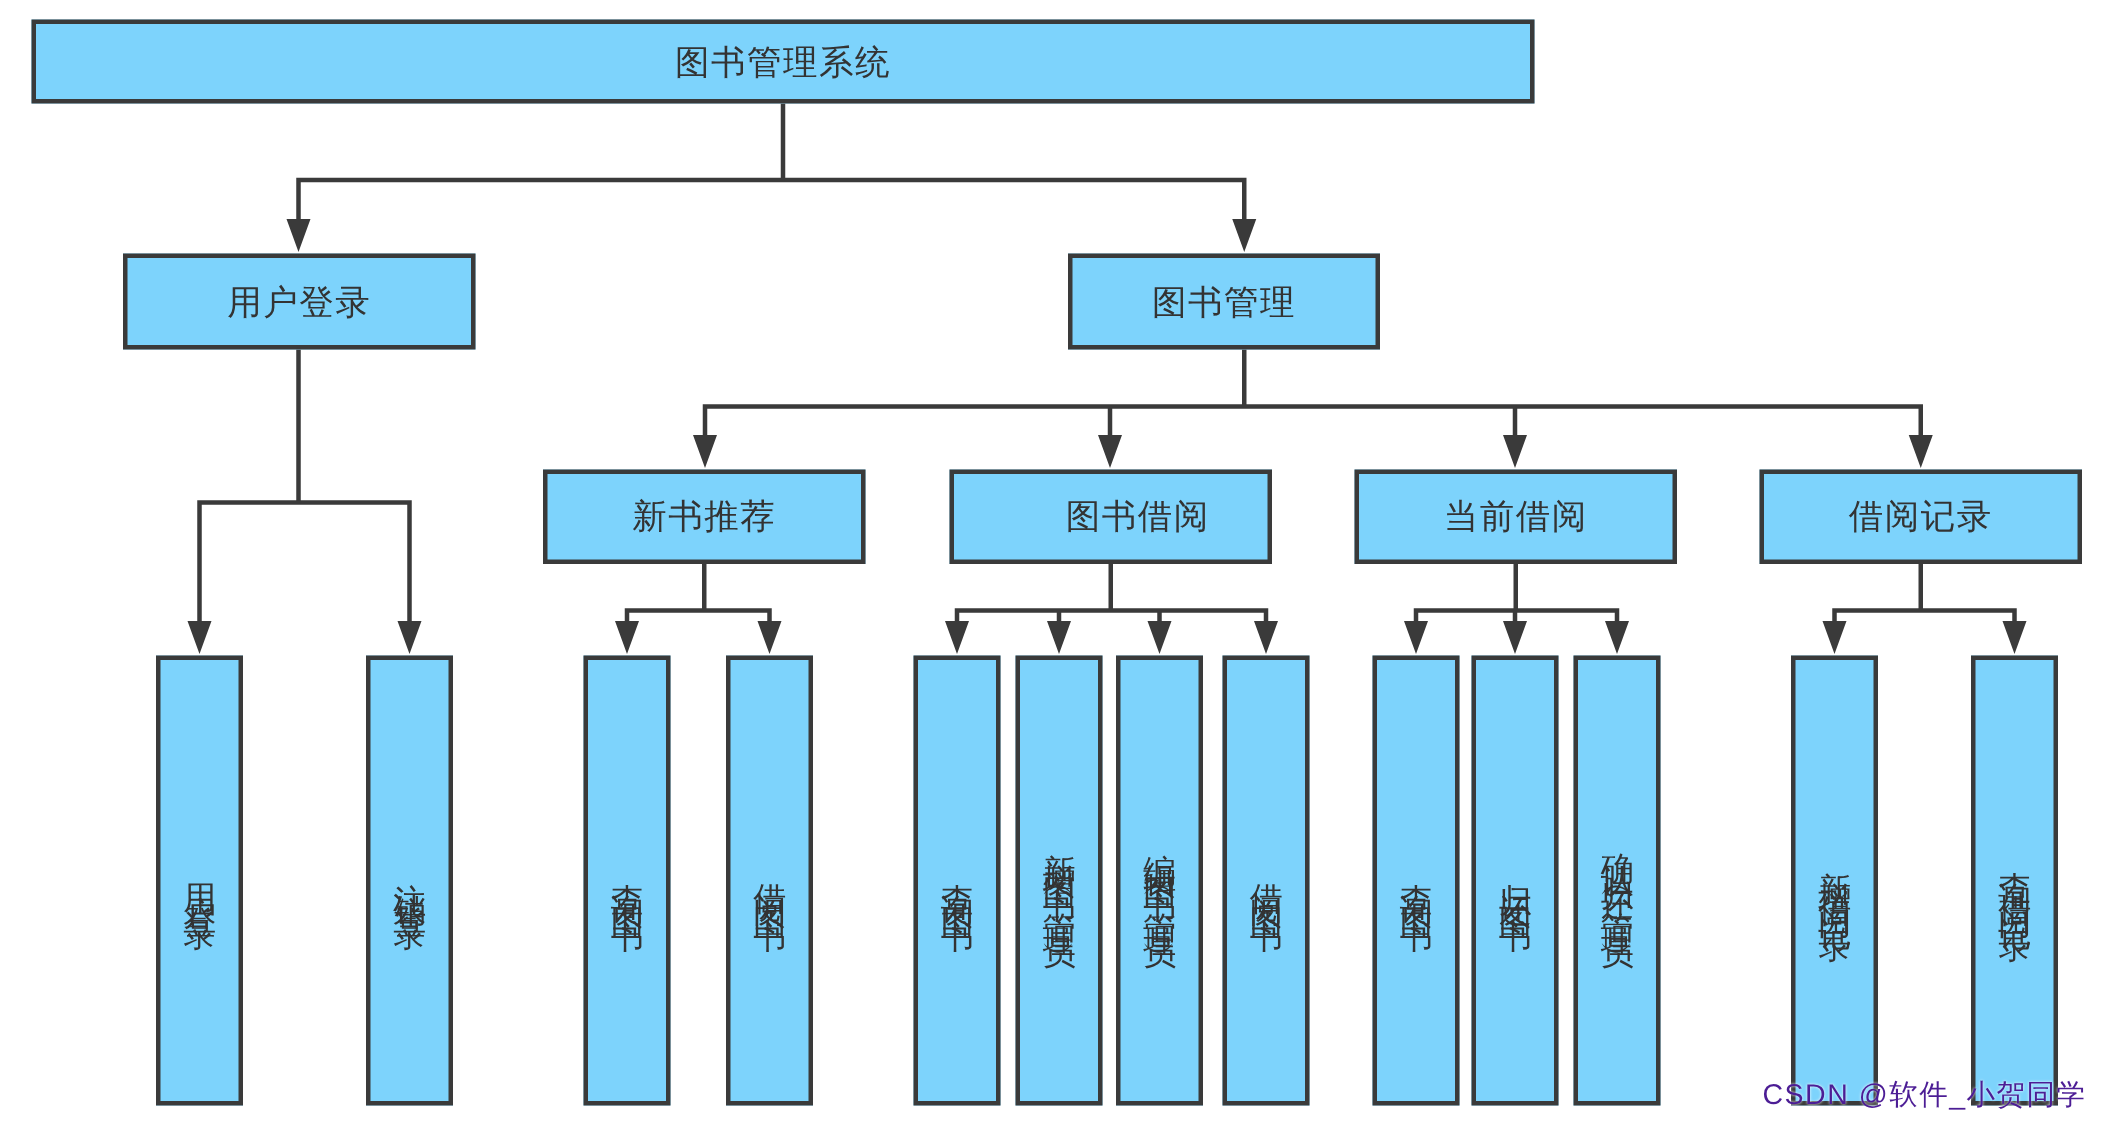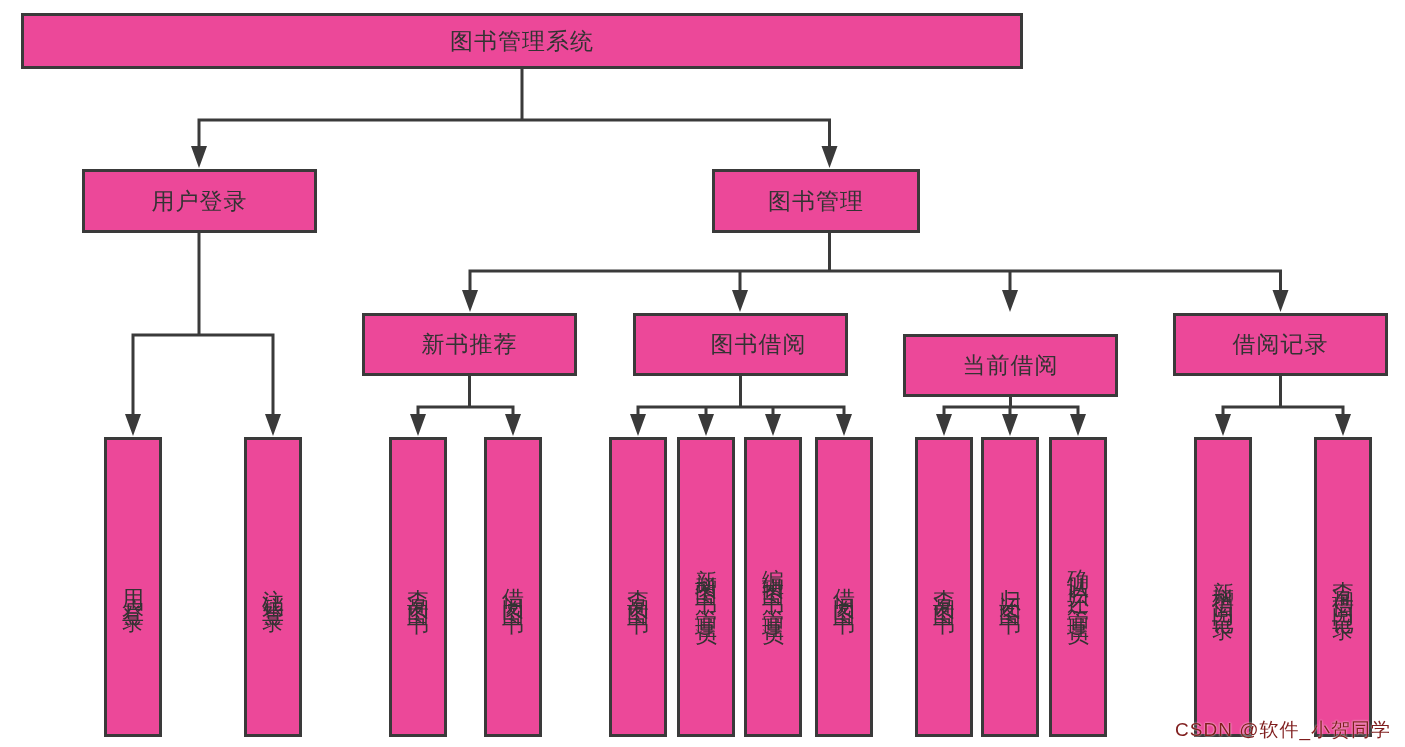--- a/index.html
+++ b/index.html
@@ -15,61 +15,61 @@
   .connectors {
     position: absolute;
     left: 0; top: 0;
     width: 1405px; height: 747px;
     pointer-events: none;
   }
   .node {
     position: absolute;
     box-sizing: border-box;
     border: 3px solid #3a3a3a;
-    background: #ec4899;
+    background: #7dd3fc;
     display: flex;
     align-items: center;
     justify-content: center;
   }
   .node.h { font-size: 23px; letter-spacing: 1px; }
   .node.leaf { width: 58px; height: 300px; top: 437px; }
   .vtext {
     writing-mode: vertical-rl;
     text-orientation: mixed;
     font-size: 22px;
     line-height: 1.1;
     letter-spacing: 8px;
     white-space: nowrap;
   }
   #n-root { left: 21px;  top: 13px;  width: 1002px; height: 56px; }
   #n-l2-0 { left: 82px;  top: 169px; width: 235px;  height: 64px; }
   #n-l2-1 { left: 712px; top: 169px; width: 208px;  height: 64px; }
   #n-l3-0 { left: 362px;  top: 313px; width: 215px; height: 63px; align-items: center; }
   #n-l3-1 { left: 633px;  top: 313px; width: 215px; height: 63px; padding-left: 36px; }
-  #n-l3-2 { left: 903px;  top: 313px; width: 215px; height: 63px; margin-top: 21px; }
+  #n-l3-2 { left: 903px;  top: 313px; width: 215px; height: 63px; }
   #n-l3-3 { left: 1173px; top: 313px; width: 215px; height: 63px; }
   #n-leaf-0  { left: 104px; }
   #n-leaf-1  { left: 244px; }
   #n-leaf-2  { left: 389px; }
   #n-leaf-3  { left: 484px; }
   #n-leaf-4  { left: 609px; }
   #n-leaf-5  { left: 677px; }
   #n-leaf-6  { left: 744px; }
   #n-leaf-7  { left: 815px; }
   #n-leaf-8  { left: 915px; }
   #n-leaf-9  { left: 981px; }
   #n-leaf-10 { left: 1049px; }
   #n-leaf-11 { left: 1194px; }
   #n-leaf-12 { left: 1314px; }
   .watermark {
     position: absolute;
     right: 14px;
     bottom: 4px;
     font-size: 19px;
-    color: #7f1d1d;
+    color: #4c1d95;
     text-shadow: 0 0 2px #ffffff;
     letter-spacing: 1px;
     z-index: 5;
   }
 </style>
 </head>
 <body>
 
 <div class="canvas">
 

